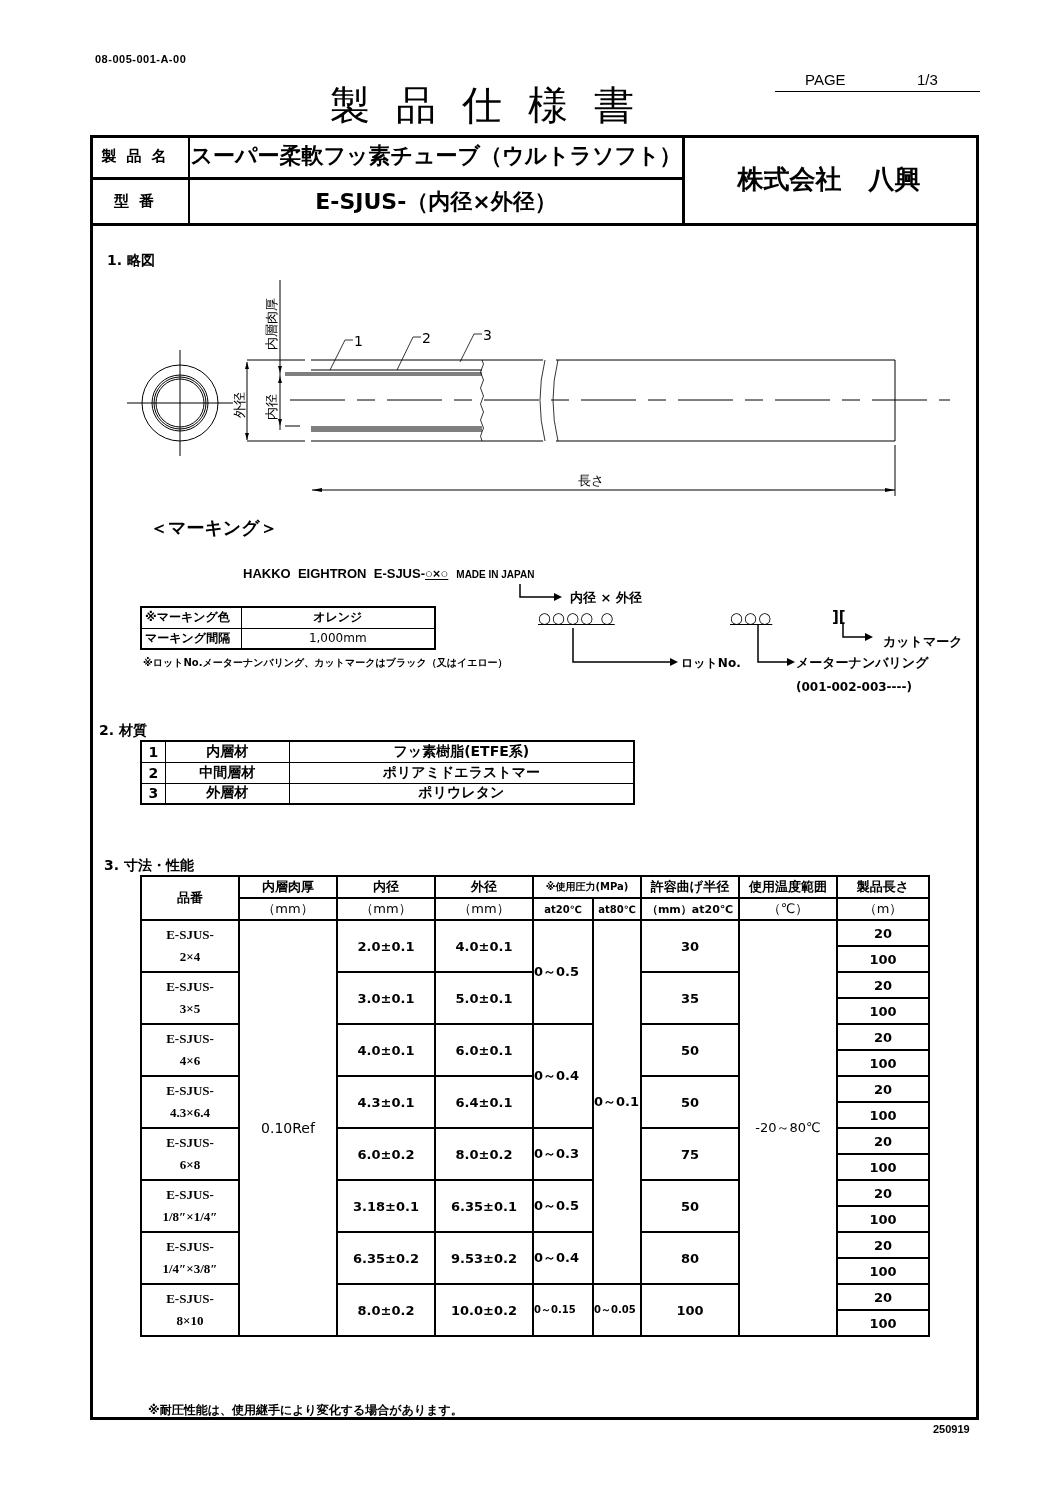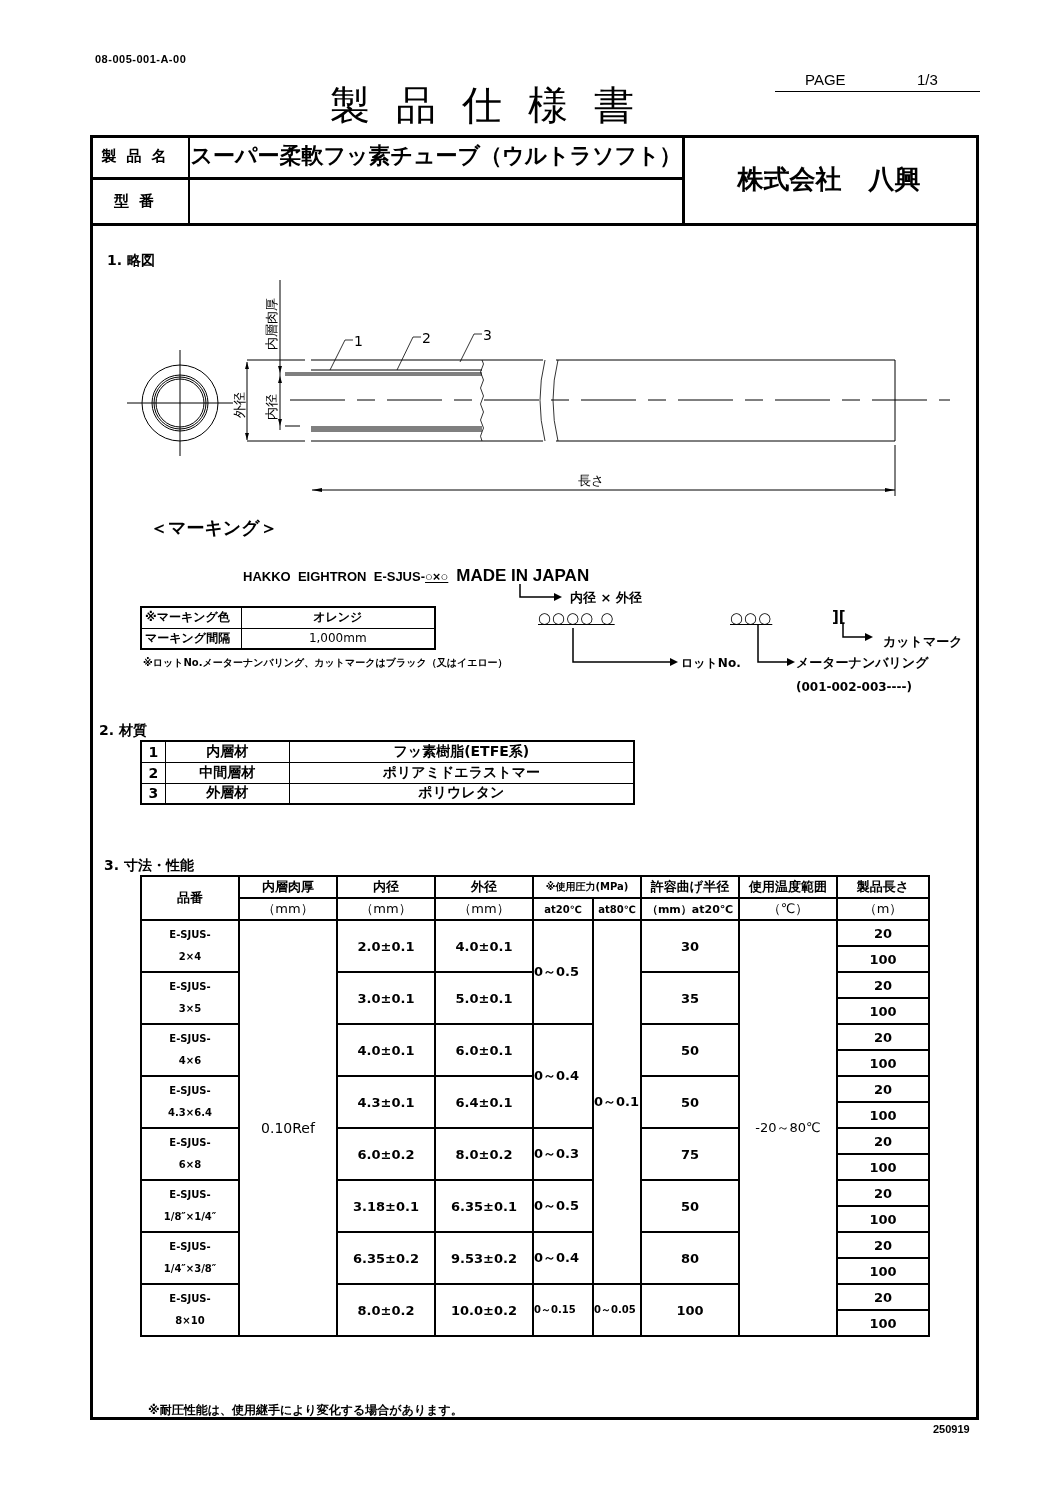--- a/index.html
+++ b/index.html
@@ -16,34 +16,34 @@
     .hdr-row { position: absolute; left: 0; width: 592px; display: flex; }
     .hdr-row.r1 { top: 0; height: 45px; border-bottom: 3px solid #000; }
     .hdr-row.r2 { top: 45px; height: 43px; }
     .hdr-label { width: 100px; border-right: 2px solid #000; display: flex; align-items: center; justify-content: center; font-size: 15px; letter-spacing: 10px; }
     .hdr-val { flex: 1; display: flex; align-items: center; justify-content: center; font-size: 22px; }
     .hdr-company { position: absolute; left: 592px; top: 0; width: 291px; height: 88px; border-left: 3px solid #000; display: flex; align-items: center; justify-content: center; font-size: 26px; word-spacing: 18px; }
     .sec-title { font-size: 14px; font-weight: bold; }
     svg text { font-family: "DejaVu Sans", sans-serif; }
     .marking-title { left: 150px; top: 516px; font-size: 18px; }
     .mk-line { left: 243px; top: 566px; font-size: 13px; font-family: "Liberation Sans", sans-serif; }
-    .mk-line .sm { font-size: 17px; margin-left: 8px; }
+    .mk-line .sm { font-size: 10px; margin-left: 8px; }
     .mk-table { left: 140px; top: 606px; width: 296px; border-collapse: collapse; border: 2px solid #000; font-size: 12px; }
     .mk-table td { border: 1.5px solid #000; height: 21px; padding: 0 3px; }
     .mk-table td.c { text-align: center; font-weight: normal; }
     .mk-note { left: 143px; top: 656px; font-size: 10px; }
     .mat-table { left: 140px; top: 740px; width: 495px; border-collapse: collapse; border: 2.5px solid #000; font-size: 14px; }
     .mat-table th, .mat-table td { border: 1.5px solid #000; text-align: center; height: 21px; font-weight: bold; }
     .spec-table { left: 140px; top: 875px; width: 790px; border-collapse: collapse; border: 2.5px solid #000; font-size: 13px; }
     .spec-table th, .spec-table td { border: 2px solid #000; text-align: center; font-weight: bold; padding: 0; }
     .spec-table th { height: 22px; font-size: 13px; }
     .spec-table th.small { font-size: 10px; }
     .spec-table td { height: 30px; font-size: 13px; }
     .spec-table td.len { height: 26px; margin-left: 43px; }
-    .spec-table td.pn { line-height: 22px; font-size: 10px; }
+    .spec-table td.pn { line-height: 22px; font-size: 13px; font-family: Liberation Serif, serif; }
     .footnote { left: 148px; top: 1402px; font-size: 12px; }
     .rev { left: 933px; top: 1423px; font-size: 11px; font-family: "Liberation Sans", sans-serif; }
   </style>
 </head>
 <body>
 
 <div class="abs docnum">08-005-001-A-00</div>
 <div class="abs title">製品仕様書</div>
 <div class="abs page">
   <span class="lbl">PAGE</span>
@@ -52,20 +52,21 @@
 
 <div class="abs frame"></div>
 
 <div class="abs hdr">
   <div class="hdr-row r1">
     <div class="hdr-label">製品名</div>
     <div class="hdr-val">スーパー柔軟フッ素チューブ（ウルトラソフト）</div>
   </div>
   <div class="hdr-row r2">
     <div class="hdr-label">型番</div>
+    <div class="hdr-val">E-SJUS-（内径×外径）</div>
   </div>
   <div class="hdr-company">株式会社 八興</div>
 </div>
 
 <div class="abs sec-title" style="left:107px;top:252px;">1. 略図</div>
 
 <svg class="abs" style="left:100px;top:270px;" width="860" height="240">
 
   <g>
     <circle cx="80" cy="133" r="38" fill="none" stroke="#000" stroke-width="1"></circle>

